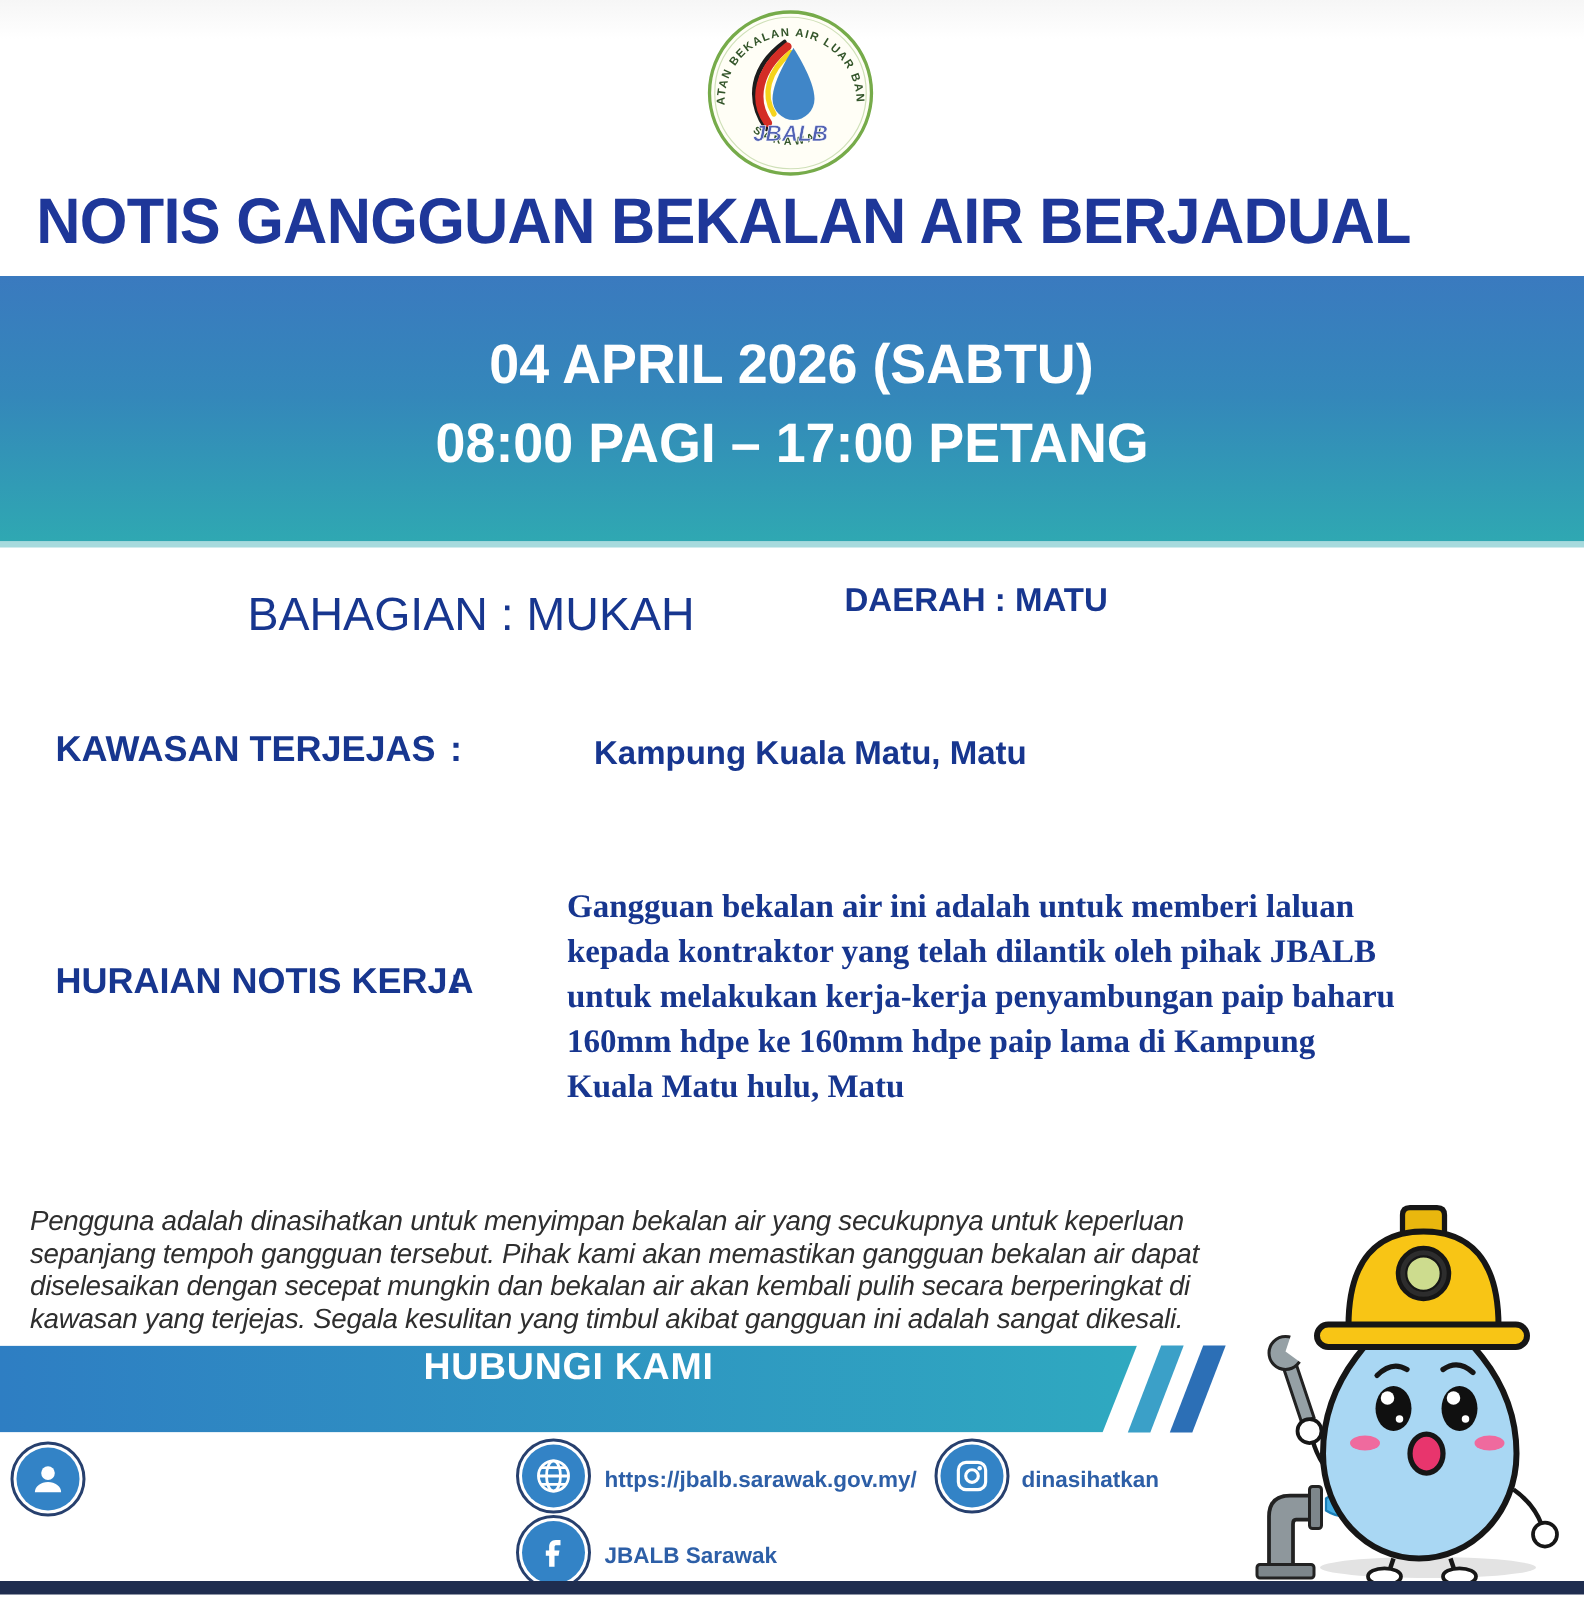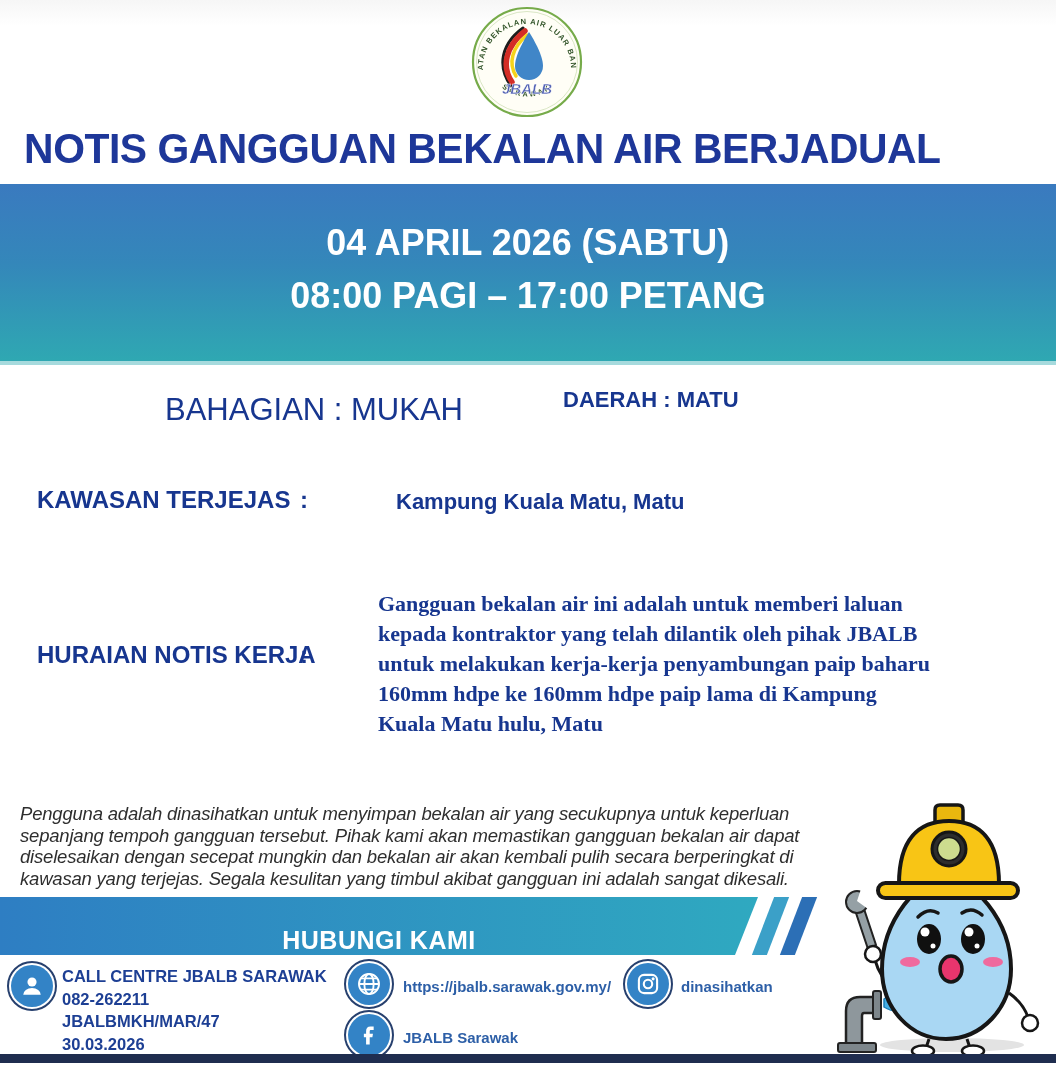--- a/index.html
+++ b/index.html
@@ -53,21 +53,21 @@
     left:6px; top:803px; width:806px;
     font-size:18.5px; font-style:italic; color:#2e2e2e; line-height:21.5px;
     white-space:pre-line; letter-spacing:-0.2px;margin-left:14px;
   }
 
   
   .hubungi {
     left:0; top:897px; width:758px; height:58px;
     background:linear-gradient(90deg,#2e7ec3 0%, #2fa9c0 100%);
     clip-path:polygon(0 0, 100% 0, calc(100% - 23px) 100%, 0 100%);
-    display:flex; align-items:flex-end; justify-content:center;
+    display:flex; align-items:flex-start; justify-content:center;
     color:#ffffff; font-size:25px; font-weight:bold; letter-spacing:0.5px;
   }
   .stripe { top:897px; width:15px; height:58px; transform:skewX(-21deg); }
   .stripe1 { left:763px; background:#3ba0c8; }
   .stripe2 { left:791px; background:#2c6fb6; }
 
   
   .icon-ring {
     border:2px solid #27406e; border-radius:50%; padding:2px; background:#ffffff;
     width:50px; height:50px; display:flex; align-items:center; justify-content:center;
@@ -154,26 +154,20 @@
   <div class="abs stripe stripe2"></div>
 
   <div class="abs icon-ring ring-call">
     <div class="icon-circle">
       <svg viewBox="0 0 24 24">
         <circle cx="12" cy="8.6" r="3.9" fill="#ffffff"></circle>
         <path d="M4.5,19.5 a7.5,5.8 0 0 1 15,0 Z" fill="#ffffff"></path>
       </svg>
     </div>
   </div>
-  <div class="abs cc-block">
-    <div>CALL CENTRE JBALB SARAWAK</div>
-    <div>082-262211</div>
-    <div>JBALBMKH/MAR/47</div>
-    <div>30.03.2026</div>
-  </div>
 
   <div class="abs icon-ring ring-web">
     <div class="icon-circle">
       <svg viewBox="0 0 24 24" fill="none" stroke="#ffffff" stroke-width="1.6">
         <circle cx="12" cy="12" r="8.6"></circle>
         <ellipse cx="12" cy="12" rx="4" ry="8.6"></ellipse>
         <path d="M3.4,12 h17.2 M4.8,7.2 h14.4 M4.8,16.8 h14.4"></path>
       </svg>
     </div>
   </div>

